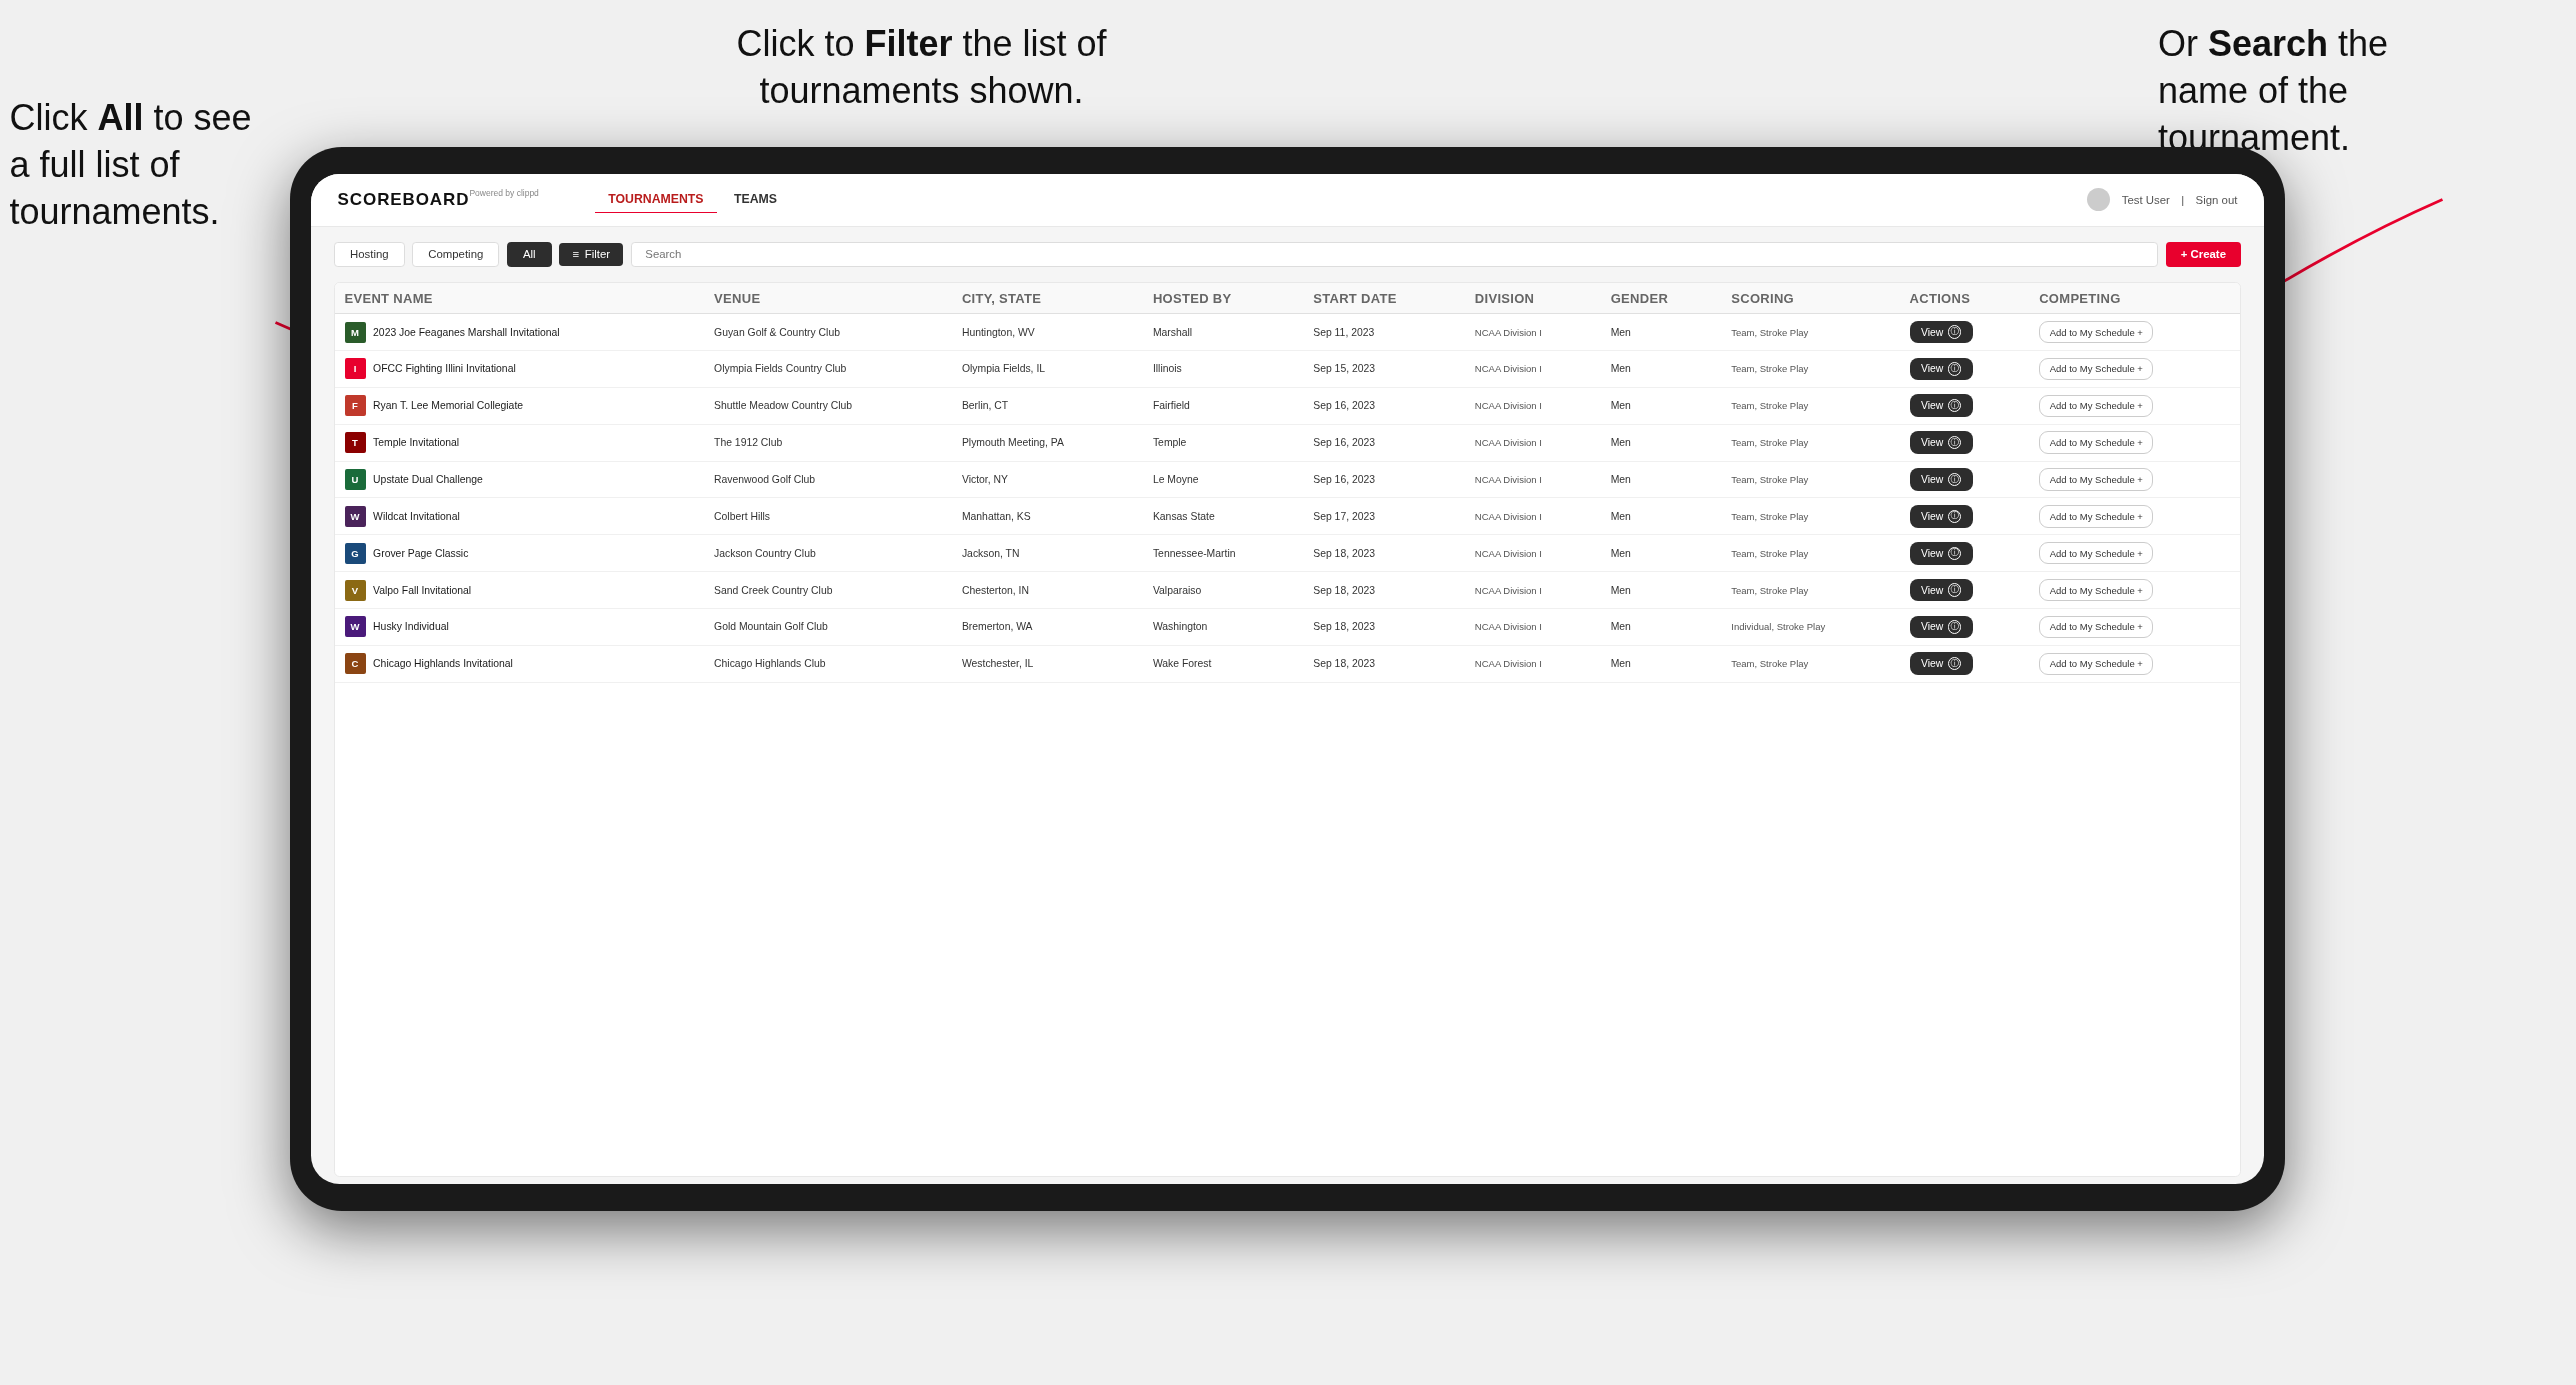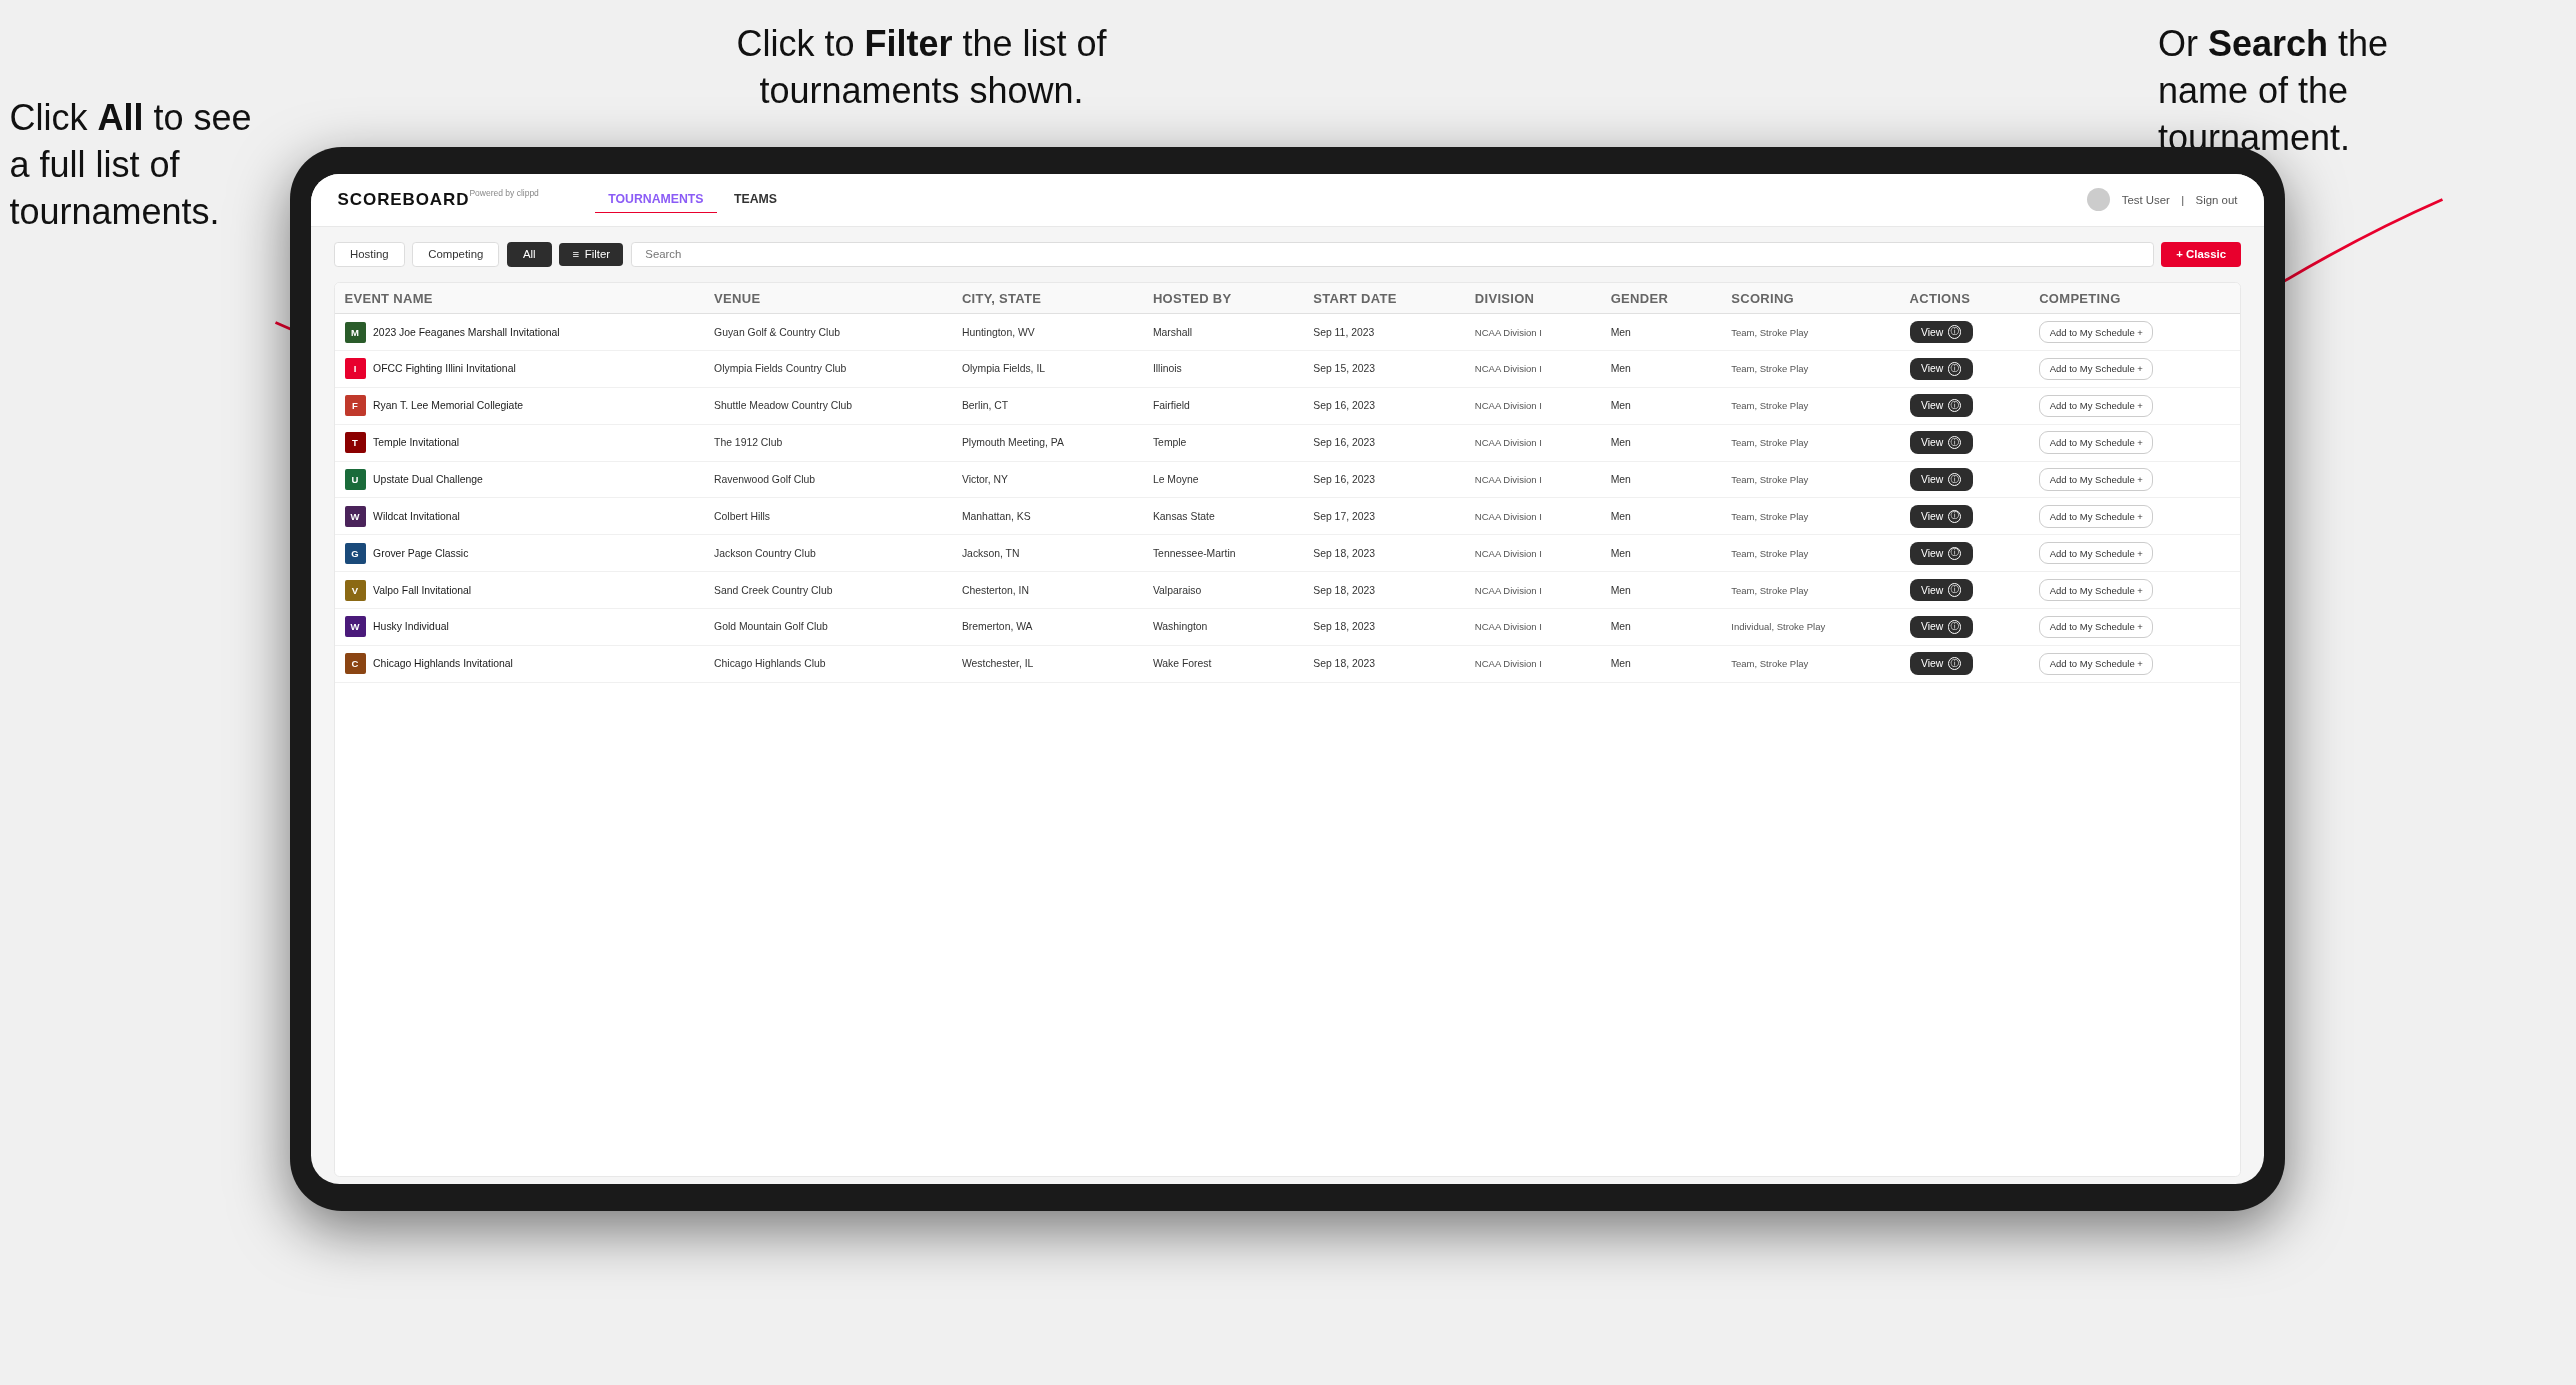--- a/index.html
+++ b/index.html
@@ -103,21 +103,21 @@
     .nav-link {
       padding: 5.7px 13.3px;
       font-size: 12.3px;
       font-weight: 600;
       color: #333;
       text-decoration: none;
       border-bottom: 1.9px solid transparent;
       cursor: pointer;
     }
     .nav-link.active {
-      color: #8b5cf6;
+      color: #b91c1c;
       border-bottom-color: #e8002d;
     }
 
     .nav-right {
       display: flex;
       align-items: center;
       gap: 11.4px;
       font-size: 11.4px;
       color: #555;
     }
@@ -386,21 +386,21 @@
 
       <div class="filters-row">
         <button class="filter-btn">Hosting</button>
         <button class="filter-btn">Competing</button>
         <button class="filter-btn active-dark">All</button>
         <button class="filter-icon-btn">
           <span>≡</span>
           <span>Filter</span>
         </button>
         <input class="search-input" type="text" placeholder="Search" style="">
-        <button class="create-btn">+ Classic</button>
+        <button class="create-btn">+ Create</button>
       </div>
 
       <div class="table-container">
         <table>
           <thead>
             <tr>
               <th>EVENT NAME</th>
               <th>VENUE</th>
               <th>CITY, STATE</th>
               <th>HOSTED BY</th>

